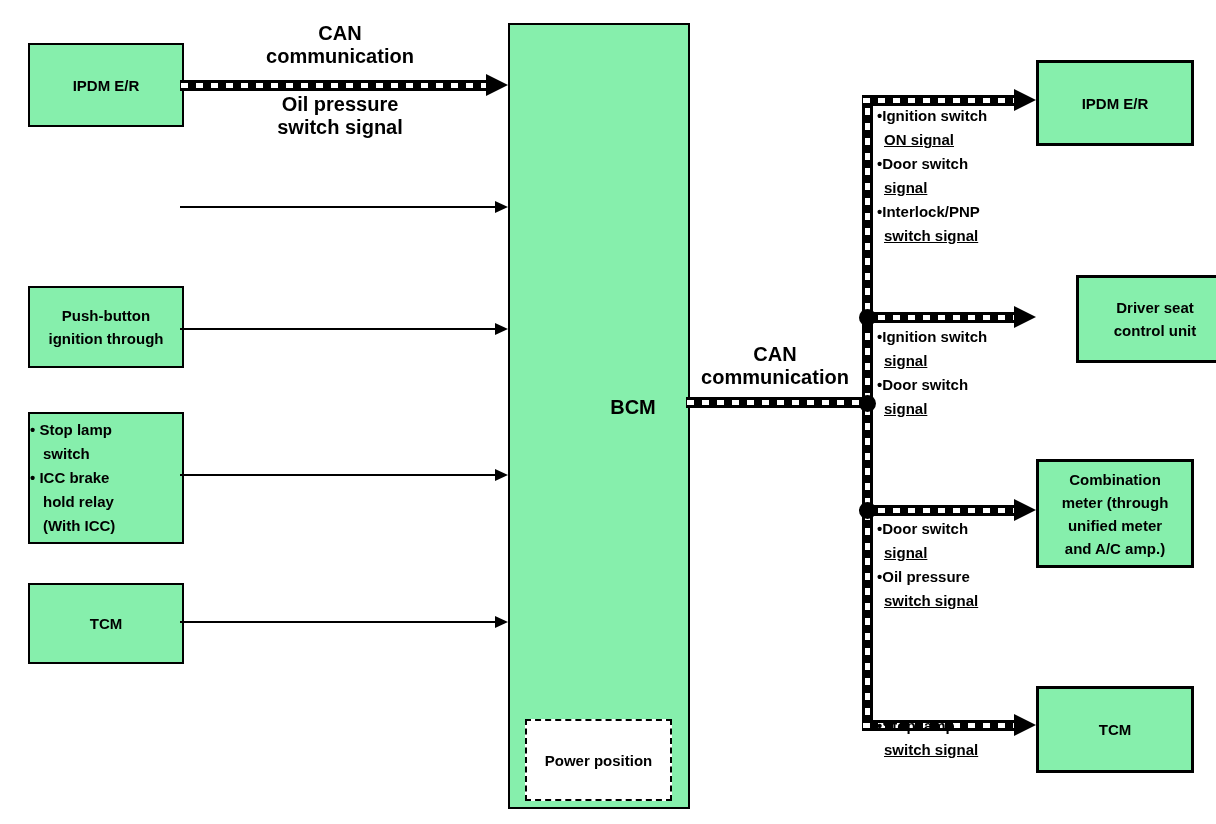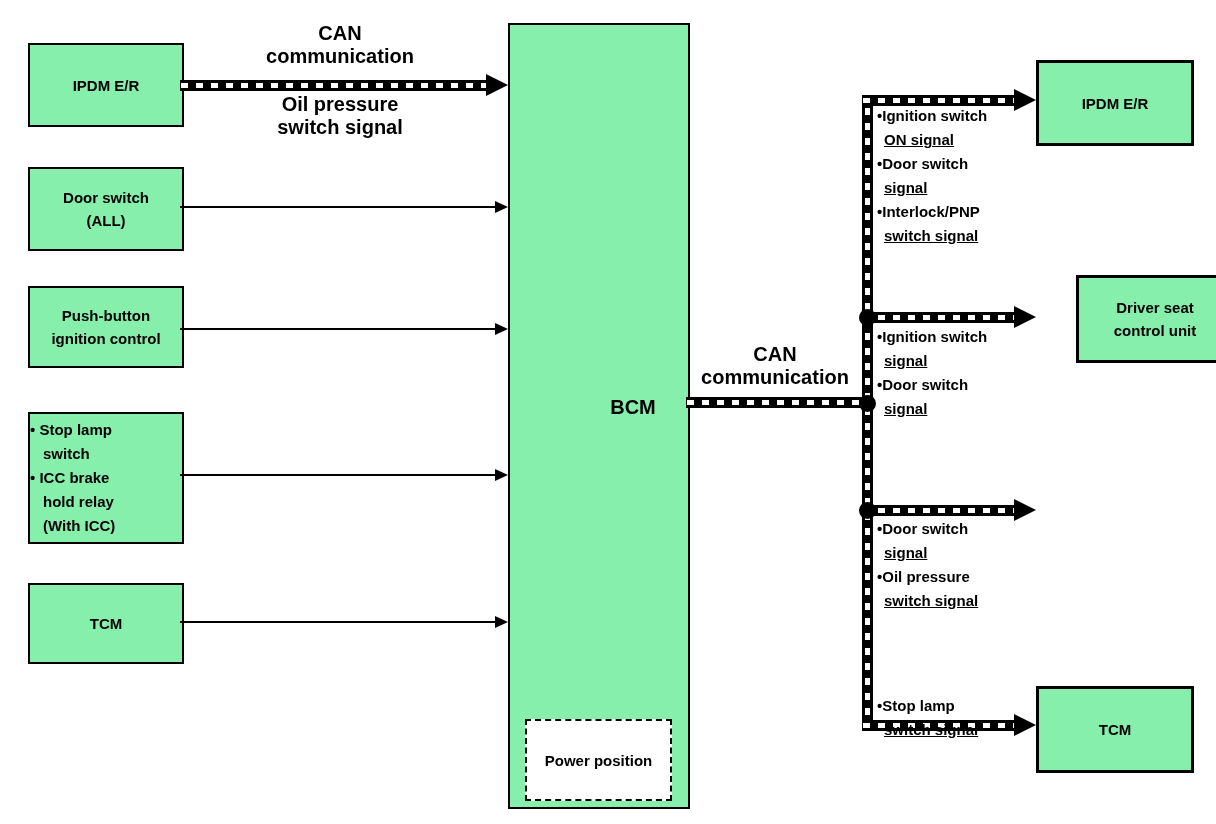--- a/index.html
+++ b/index.html
@@ -47,28 +47,24 @@
 </style>
 </head>
 <body>
 
 <div class="canvas">
 
   <div class="box" style="left:28px;top:43px;width:152px;height:80px;">
     <div>IPDM E/R</div>
   </div>
 
-  <div class="box" style="left:28px;top:167px;width:152px;height:80px;">
-    <div>Door switch</div>
-    <div>(ALL)</div>
-  </div>
 
   <div class="box" style="left:28px;top:286px;width:152px;height:78px;">
     <div>Push-button</div>
-    <div>ignition control</div>
+    <div>ignition through</div>
   </div>
 
   <div class="box bullets" style="left:28px;top:412px;width:152px;height:128px;">
     <div>• Stop lamp</div>
     <div class="cont">switch</div>
     <div>• ICC brake</div>
     <div class="cont">hold relay</div>
     <div class="cont">(With ICC)</div>
   </div>
 
@@ -145,32 +141,38 @@
     <div class="cont">signal</div>
   </div>
 
   <div class="siglist" style="top:517px;">
     <div>•Door switch</div>
     <div class="cont">signal</div>
     <div>•Oil pressure</div>
     <div class="cont">switch signal</div>
   </div>
 
-  <div class="siglist" style="top:694px;">
+  <div class="siglist" style="top:714px;">
     <div>•Stop lamp</div>
     <div class="cont">switch signal</div>
   </div>
 
   <div class="box thick" style="left:1036px;top:60px;width:152px;height:80px;">
     <div>IPDM E/R</div>
   </div>
 
   <div class="box thick" style="left:1068px;top:275px;width:152px;height:82px;margin-left:8px;">
     <div>Driver seat</div>
     <div>control unit</div>
   </div>
 
+  <div class="box thick" style="left:1036px;top:459px;width:152px;height:103px;">
+    <div>Combination</div>
+    <div>meter (through</div>
+    <div>unified meter</div>
+    <div>and A/C amp.)</div>
+  </div>
 
   <div class="box thick" style="left:1036px;top:686px;width:152px;height:81px;">
     <div>TCM</div>
   </div>
 
 </div>
 
 </body></html>

